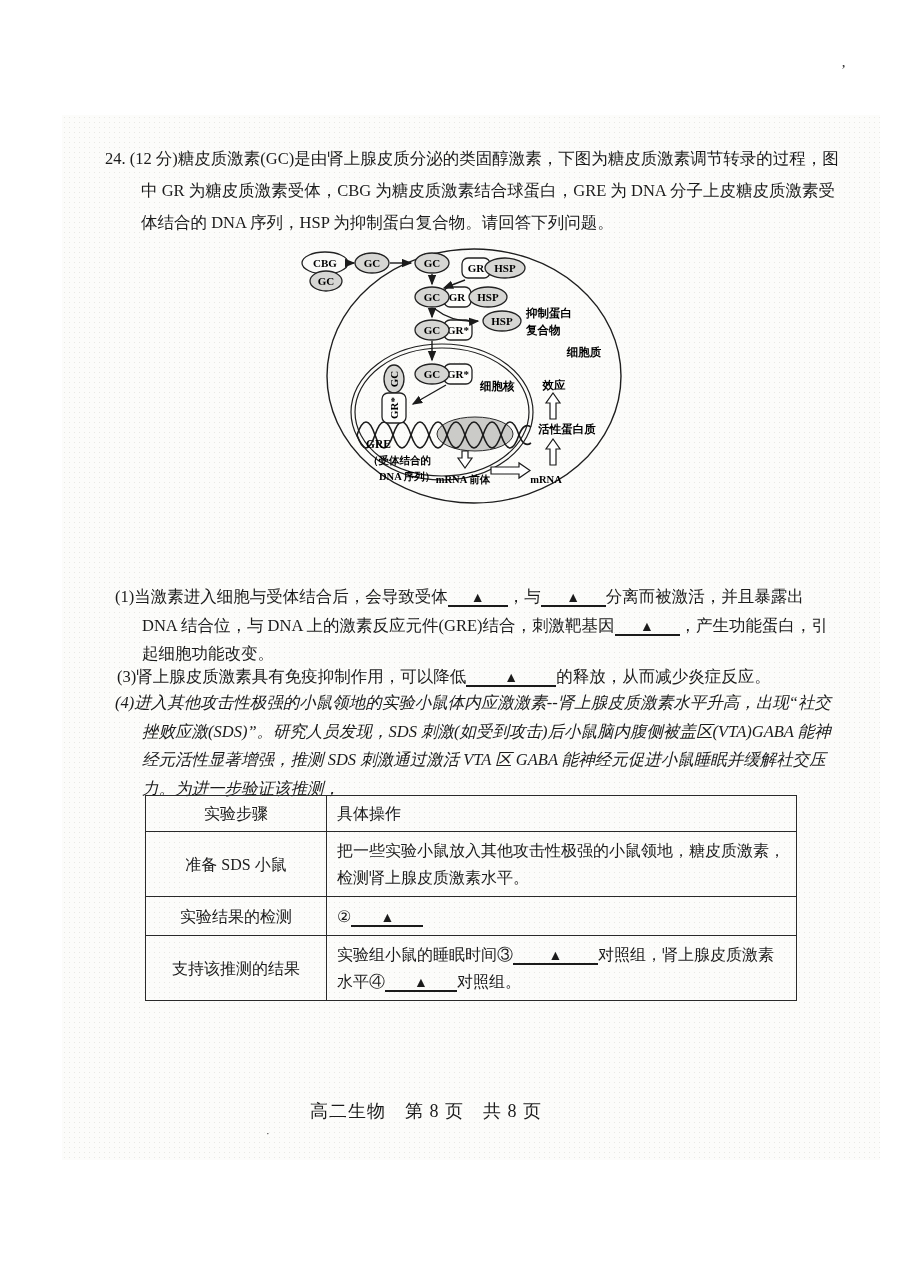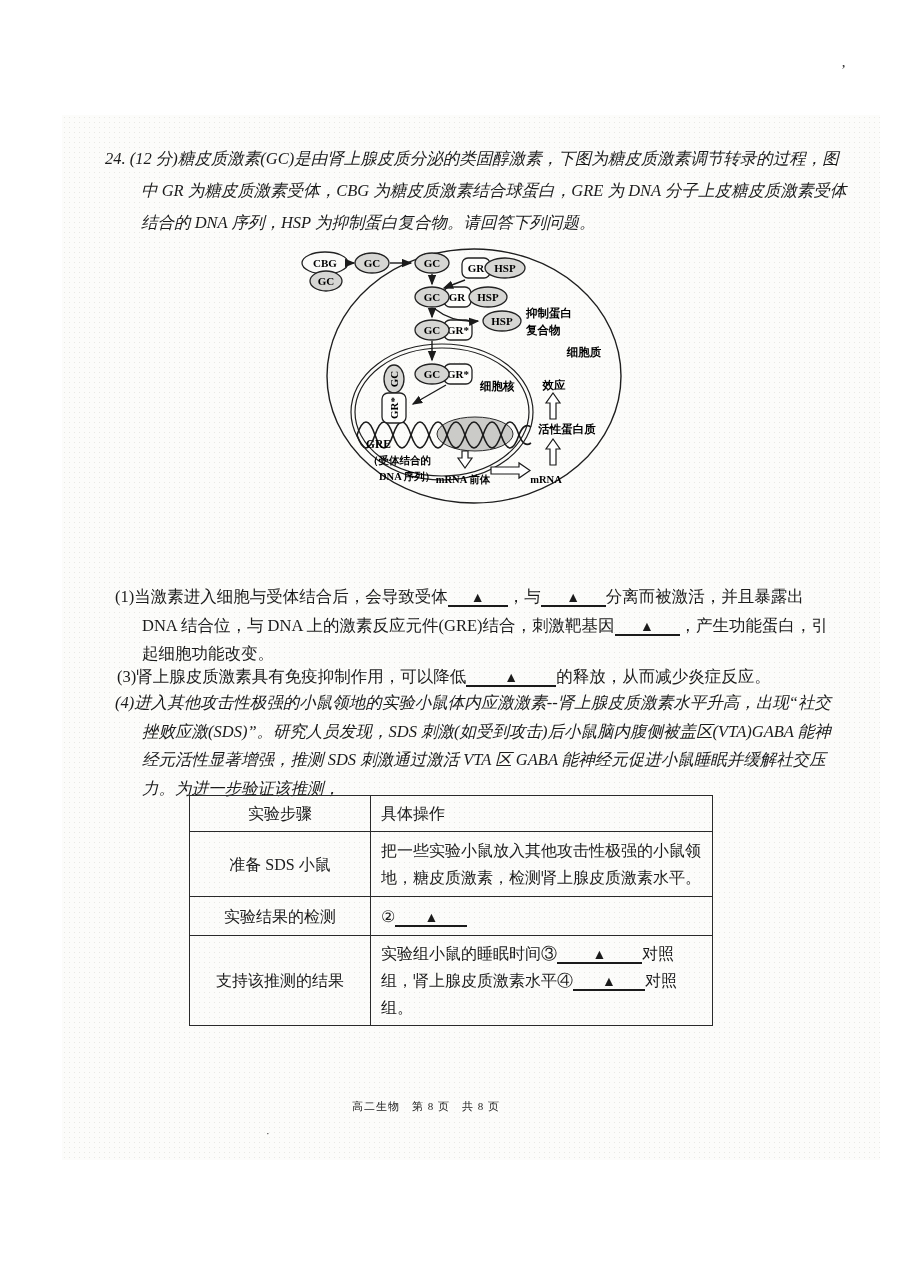--- a/index.html
+++ b/index.html
@@ -11,58 +11,57 @@
   .paper{
     position:absolute;left:62px;top:115px;width:818px;height:1045px;
     background-color:#fcfcfa;
     background-image:radial-gradient(circle,#e9e9e4 0.6px,transparent 0.7px);
     background-size:5px 5px;
   }
   .artifact{position:absolute;font-size:15px;color:#2a2a2a;}
   .stem{
     position:absolute;left:43px;top:28px;width:706px;
     font-size:16.5px;line-height:32px;
-    padding-left:36px;text-indent:-36px;font-style:italic;
+    padding-left:36px;text-indent:-36px;
   }
   .subq{
     position:absolute;font-size:16.5px;line-height:28.5px;
     padding-left:27px;text-indent:-27px;
   }
   .q1{left:53px;top:407px;width:692px;}
   .q2{left:53px;top:468px;width:698px;}
   .q3{left:55px;top:548px;width:700px;}
   .q4{left:53px;top:574px;width:696px;font-style:italic;}
   .q5{left:53px;top:920px;width:700px;}
   .blank{
     display:inline-block;text-indent:0;
     min-width:58px;text-align:center;
     border-bottom:2px solid #1b1b1b;
     font-size:14px;line-height:15px;vertical-align:baseline;
   }
   .w60{min-width:60px}.w65{min-width:65px}.w72{min-width:72px}
   .w85{min-width:85px}.w90{min-width:90px}
   .diagram{position:absolute;left:233px;top:128px;}
   .exp-table{
-    position:absolute;left:83px;top:680px;width:524px;
+    position:absolute;left:83px;top:680px;width:652px;
     border-collapse:collapse;table-layout:fixed;
     font-size:16px;
-    margin-left:44px;
   }
   .exp-table th,.exp-table td{
     border:1.6px solid #2a2a2a;padding:4px 10px;
     font-weight:normal;line-height:27px;vertical-align:middle;
   }
   .exp-table .c1{width:160px;text-align:center;}
   .exp-table .op{text-align:left;}
   .exp-table tr.hdr th{height:24px;}
   .exp-table tr.r2l td{height:56px;}
   .exp-table tr.r1l td{height:30px;}
   .footer{
     position:absolute;left:0;right:90px;top:984px;text-align:center;
-    font-size:11px;letter-spacing:1px;
+    font-size:18px;letter-spacing:1px;
   }
   svg text{font-family:"Liberation Serif","DejaVu Serif",serif;}
   .nlab{font-size:11px;font-weight:bold;}
   .clab{font-size:11.5px;font-weight:bold;}
   .slab{font-size:10.5px;font-weight:bold;}
 </style>
 </head>
 <body>
 
 <span class="artifact" style="left:841px;top:62px;">’</span>

